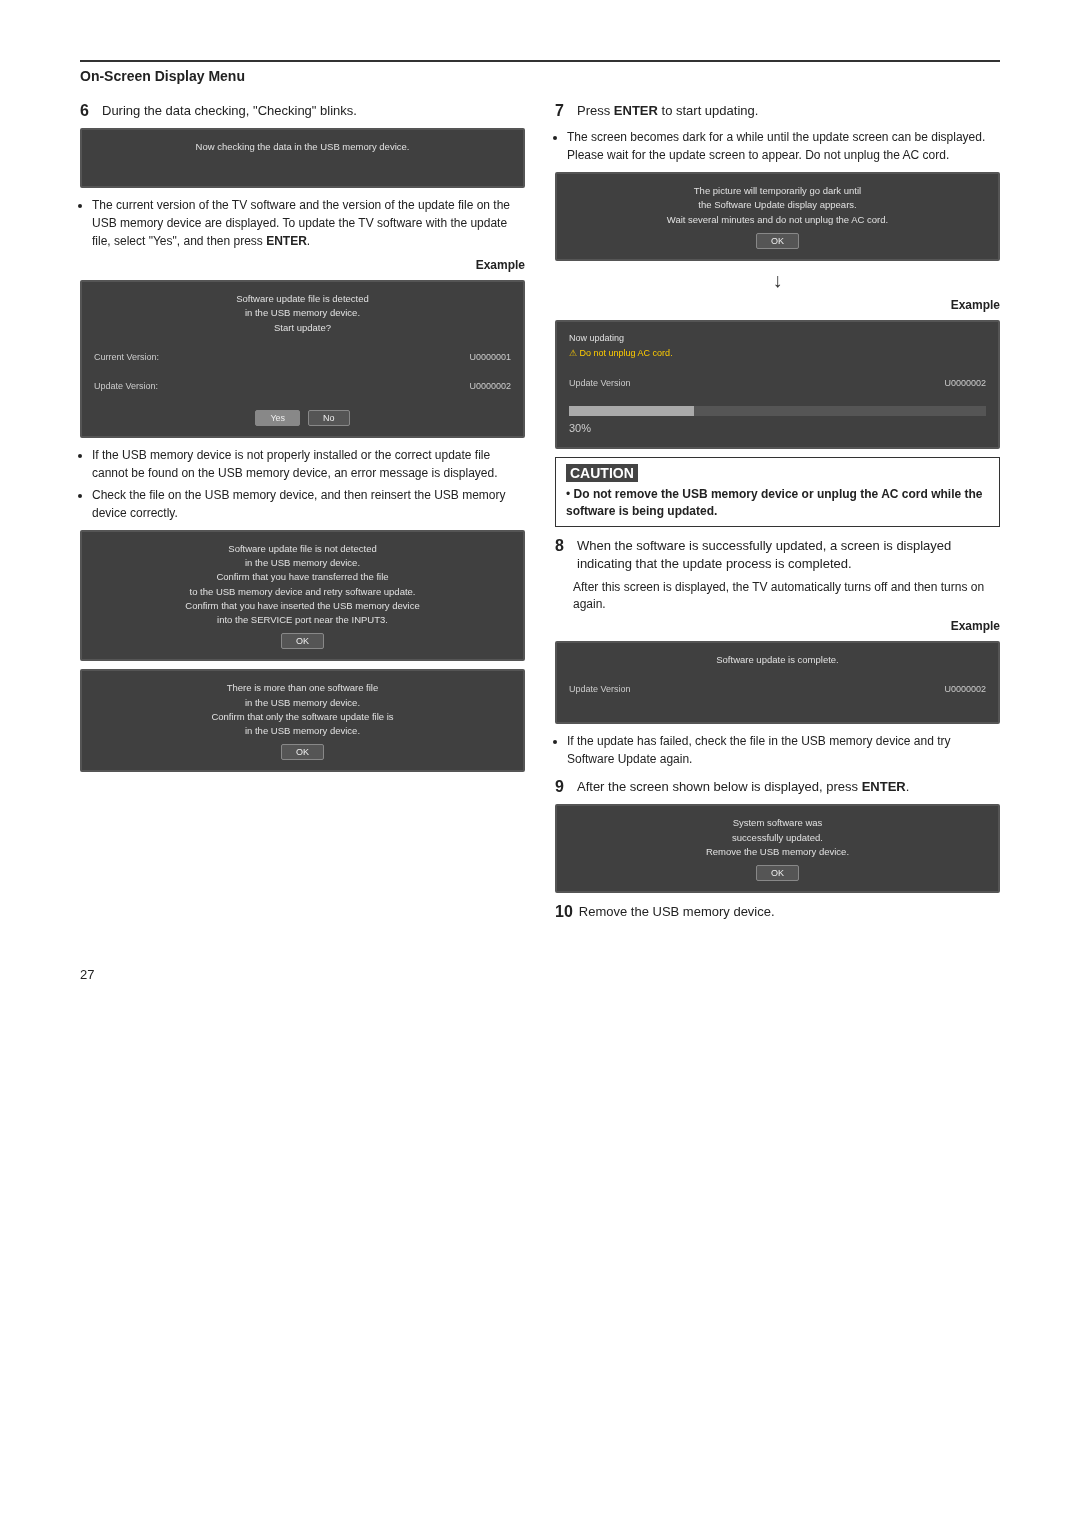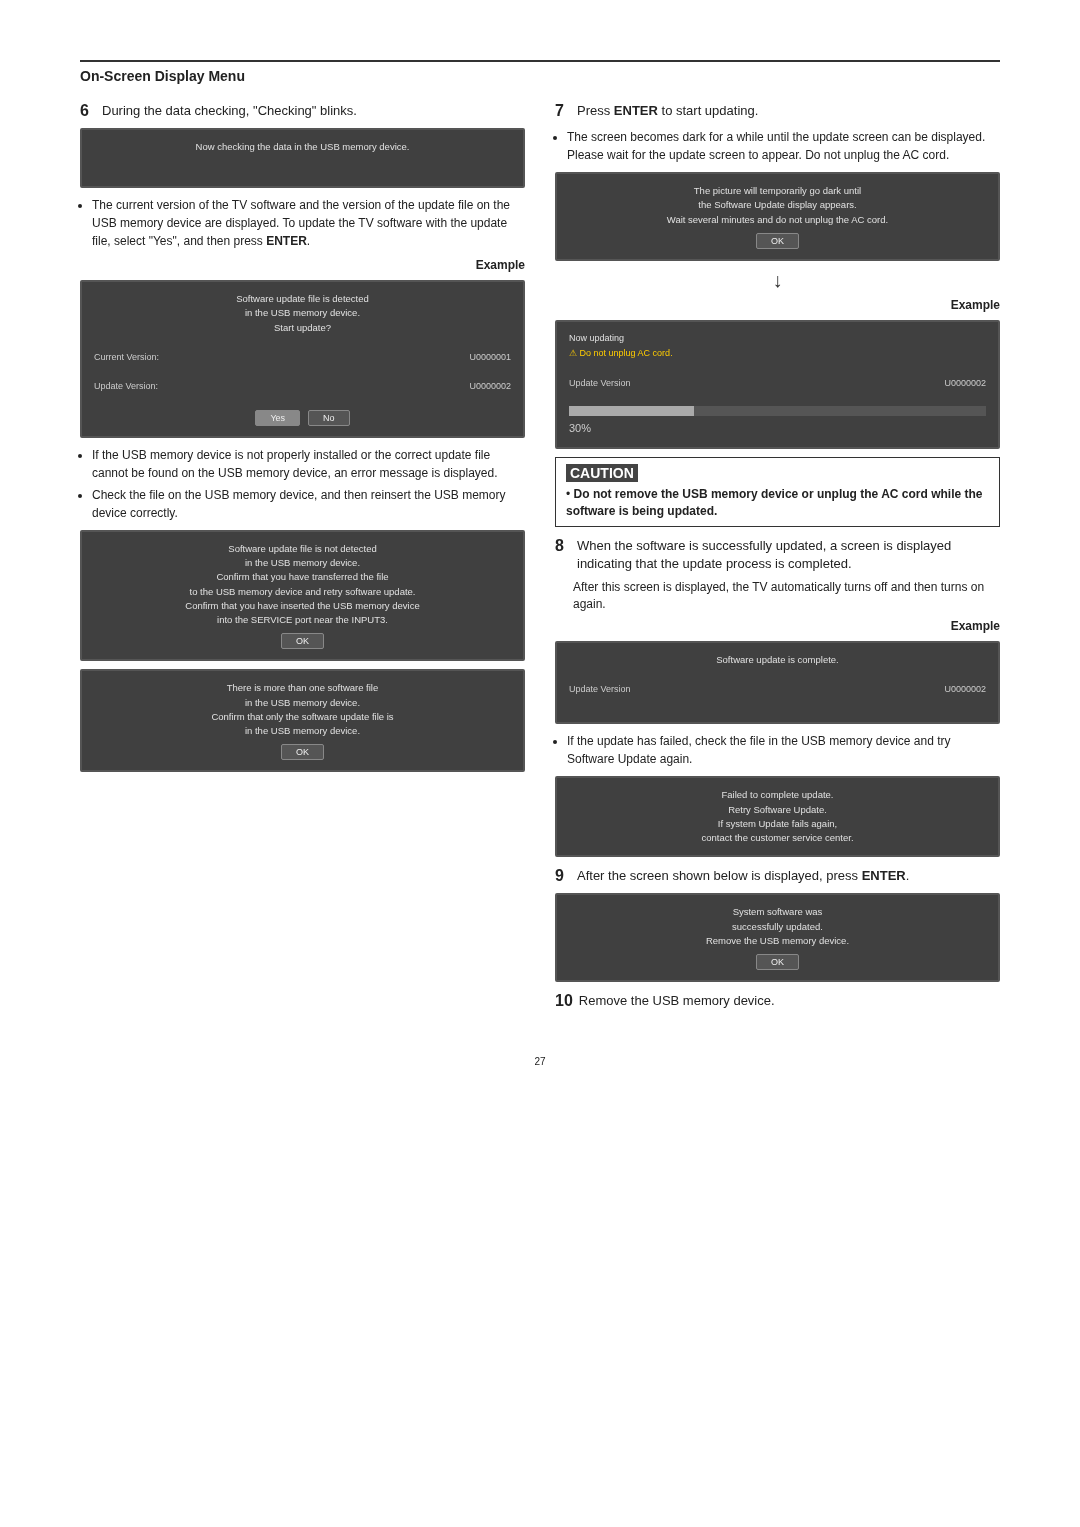--- a/index.html
+++ b/index.html
@@ -147,23 +147,22 @@
     }
     
     .arrow-down {
       text-align: center;
       font-size: 20px;
       color: #333;
       margin: 4px 0;
     }
     
     .page-number {
-      text-align: center;
       margin-top: 40px;
-      font-size: 10px;
+      font-size: 13px;
     }
     .step-row {
       display: flex;
       margin-bottom: 6px;
     }
   </style>
 </head>
 <body>
 
 <div class="page-container">
@@ -309,28 +308,20 @@
             <span>Update Version</span>
             <span>U0000002</span>
           </div>
         </div>
       </div>
 
       <ul class="bullet-list">
         <li>If the update has failed, check the file in the USB memory device and try Software Update again.</li>
       </ul>
 
-      <div class="tv-screen">
-        <div class="screen-body">
-          <div>Failed to complete update.</div>
-          <div>Retry Software Update.</div>
-          <div>If system Update fails again,</div>
-          <div>contact the customer service center.</div>
-        </div>
-      </div>
 
       <div class="step-row" style="margin-top:10px;">
         <span class="step-number">9</span>
         <span class="step-text">After the screen shown below is displayed, press <b>ENTER</b>.</span>
       </div>
 
       <div class="tv-screen">
         <div class="screen-body">
           <div>System software was</div>
           <div>successfully updated.</div>

